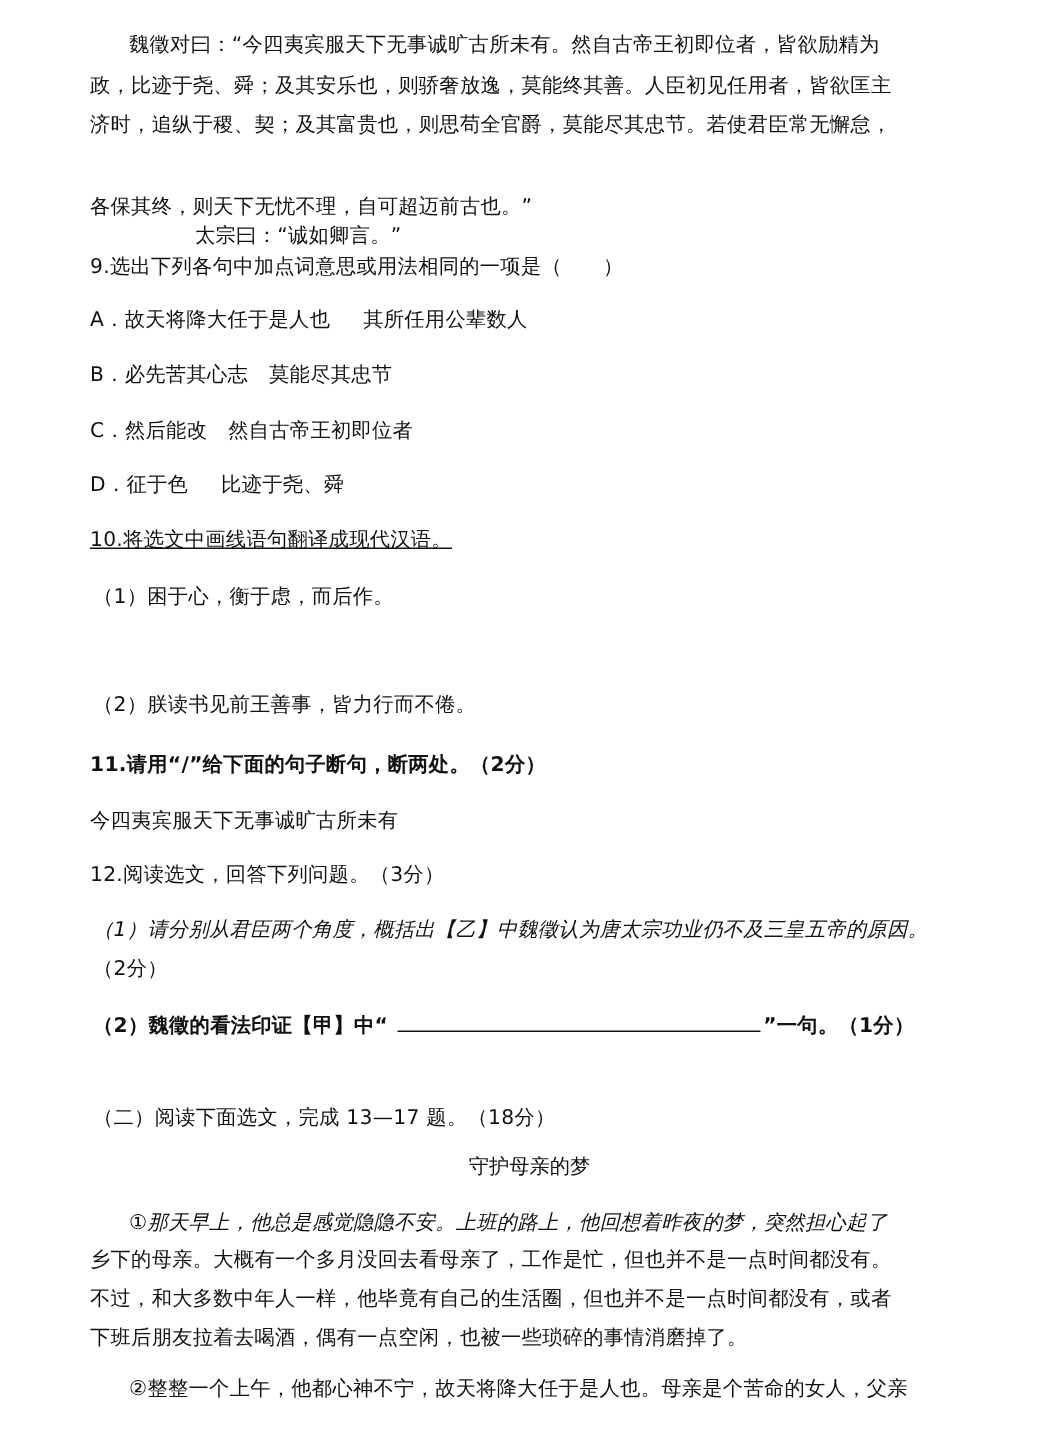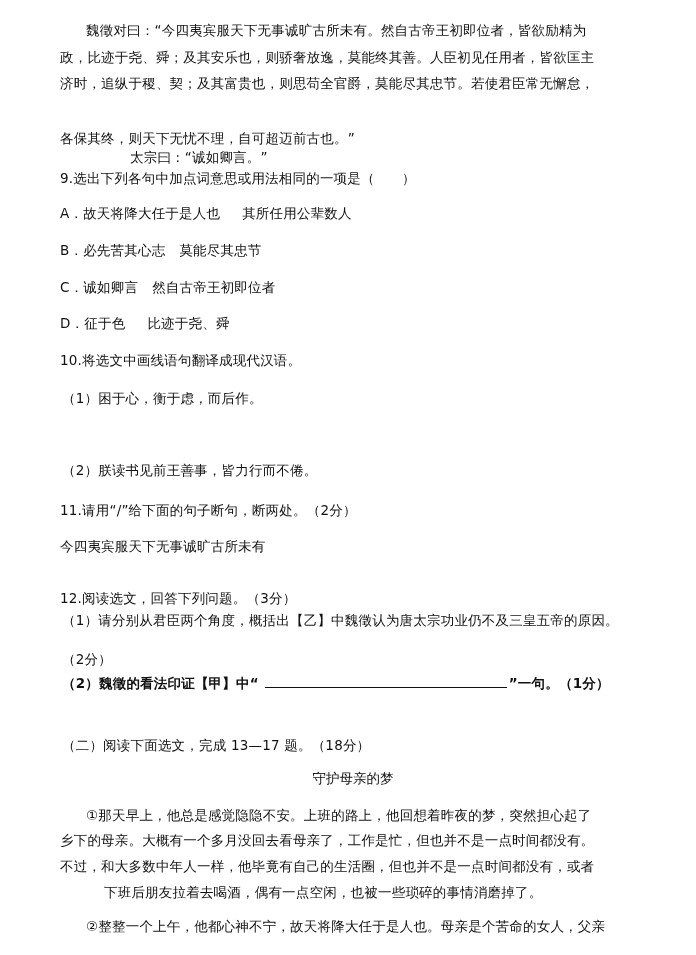--- a/index.html
+++ b/index.html
@@ -58,41 +58,41 @@
 
 <div class="line" style="top:168px;">9.选出下列各句中加点词意思或用法相同的一项是（　　）</div>
 
 <div class="line" style="top:203px;">
   <span>A．</span><span>故天将降大任于是人也</span><span class="gap"></span><span>其所任用公辈数人</span>
 </div>
 <div class="line" style="top:240px;">
   <span>B．</span><span>必先苦其心志</span><span class="gap-sm"></span><span>莫能尽其忠节</span>
 </div>
 <div class="line" style="top:277px;">
-  <span>C．</span><span>诚如卿言</span><span class="gap-sm"></span><span>然自古帝王初即位者</span>
+  <span>C．</span><span>然后能改</span><span class="gap-sm"></span><span>然自古帝王初即位者</span>
 </div>
 <div class="line" style="top:313px;">
   <span>D．</span><span>征于色</span><span class="gap"></span><span>比迹于尧、舜</span>
 </div>
 
-<div class="line" style="top:350px;">10.将选文中画线语句翻译成现代汉语。</div>
+<div class="line" style="top:350px;text-decoration:underline;">10.将选文中画线语句翻译成现代汉语。</div>
 <div class="line sub" style="top:388px;">（1）困于心，衡于虑，而后作。</div>
 <div class="line sub" style="top:460px;">（2）朕读书见前王善事，皆力行而不倦。</div>
 
-<div class="line" style="top:500px;">11.请用“/”给下面的句子断句，断两处。（2分）</div>
+<div class="line" style="top:500px;font-weight:bold;">11.请用“/”给下面的句子断句，断两处。（2分）</div>
 <div class="line" style="top:537px;font-family:Liberation Serif, serif;">今四夷宾服天下无事诚旷古所未有</div>
 
-<div class="line" style="top:588px;">12.阅读选文，回答下列问题。（3分）</div>
-<div class="line sub" style="top:610px;">（1）请分别从君臣两个角度，概括出【乙】中魏徵认为唐太宗功业仍不及三皇五帝的原因。</div>
-<div class="line sub" style="top:649px;">（2分）</div>
+<div class="line" style="top:573px;">12.阅读选文，回答下列问题。（3分）</div>
+<div class="line sub" style="top:610px;font-style:italic;">（1）请分别从君臣两个角度，概括出【乙】中魏徵认为唐太宗功业仍不及三皇五帝的原因。</div>
+<div class="line sub" style="top:636px;">（2分）</div>
 <div class="line sub" style="top:673px;font-weight:bold;">
   <span>（2）魏徵的看法印证【甲】中“</span><span class="blank"></span><span>”一句。（1分）</span>
 </div>
 
 <div class="line sub" style="top:735px;">（二）阅读下面选文，完成 13—17 题。（18分）</div>
 <div class="title-center" style="top:768px;">守护母亲的梦</div>
 
-<div class="line indent" style="top:805px;">①那天早上，他总是感觉隐隐不安。上班的路上，他回想着昨夜的梦，突然担心起了</div>
+<div class="line indent" style="top:805px;font-style:italic;">①那天早上，他总是感觉隐隐不安。上班的路上，他回想着昨夜的梦，突然担心起了</div>
 <div class="line" style="top:830px;">乡下的母亲。大概有一个多月没回去看母亲了，工作是忙，但也并不是一点时间都没有。</div>
 <div class="line" style="top:856px;">不过，和大多数中年人一样，他毕竟有自己的生活圈，但也并不是一点时间都没有，或者</div>
-<div class="line" style="top:882px;margin-left:44px;">下班后朋友拉着去喝酒，偶有一点空闲，也被一些琐碎的事情消磨掉了。</div>
+<div class="line" style="top:882px;">下班后朋友拉着去喝酒，偶有一点空闲，也被一些琐碎的事情消磨掉了。</div>
 
 <div class="line indent" style="top:916px;">②整整一个上午，他都心神不宁，故天将降大任于是人也。母亲是个苦命的女人，父亲</div>
 
 </body></html>

